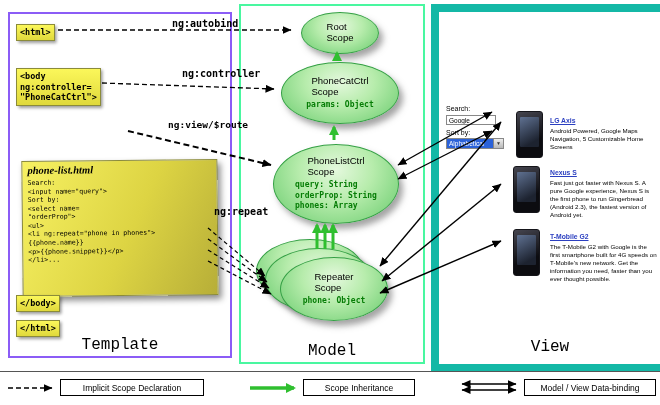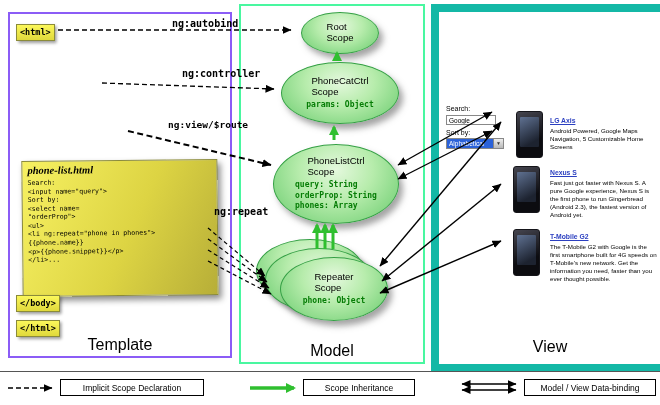--- a/index.html
+++ b/index.html
@@ -6,21 +6,21 @@
   .canvas{position:relative;width:660px;height:405px;background:#fff;
           font-family:"Liberation Sans",sans-serif;overflow:hidden;}
   .preline{white-space:pre-line;}
 
   
   .colbox{position:absolute;background:transparent;}
   .col-template{left:8px;top:12px;width:220px;height:342px;border:2px solid #8b5cf6;}
   .col-model{left:239px;top:4px;width:182px;height:356px;border:2px solid #49f7a0;}
   .col-view{left:431px;top:4px;width:222px;height:352px;border:8px solid #14b8a6;}
   .col-label{position:absolute;left:0;right:0;bottom:2px;text-align:center;
-             font-size:16px;color:#000;}
+             font-size:16px;color:#000;font-family:Liberation Mono, monospace;}
   .col-view .col-label{bottom:8px;}
 
   
   .tag{position:absolute;background:linear-gradient(#fbf75a,#e0d93c);
        border:1px solid #8b8b3a;font-family:"DejaVu Sans Mono",monospace;
        font-weight:bold;font-size:8.5px;line-height:1.25;padding:2px 3px;color:#000;
        box-shadow:1.5px 2px 3px rgba(0,0,0,.4);white-space:pre-line;}
 
   
   .note{position:absolute;left:12px;top:146px;width:184px;height:128px;
@@ -74,20 +74,23 @@
 
   .arrowlayer{position:absolute;left:0;top:0;width:660px;height:405px;pointer-events:none;}
 </style>
 </head>
 <body>
 
 <div class="canvas">
 
   <div class="colbox col-template">
     <div class="tag" style="left:6px;top:10px;">&lt;html&gt;</div>
+    <div class="tag" style="left:6px;top:54px;">&lt;body
+ng:controller=
+"PhoneCatCtrl"&gt;</div>
 
     <div class="note">
       <div class="note-title">phone-list.html</div>
       <div class="note-code">Search:
 &lt;input name="query"&gt;
 Sort by:
 &lt;select name=
 "orderProp"&gt;
 &lt;ul&gt;
 &lt;li ng:repeat="phone in phones"&gt;

